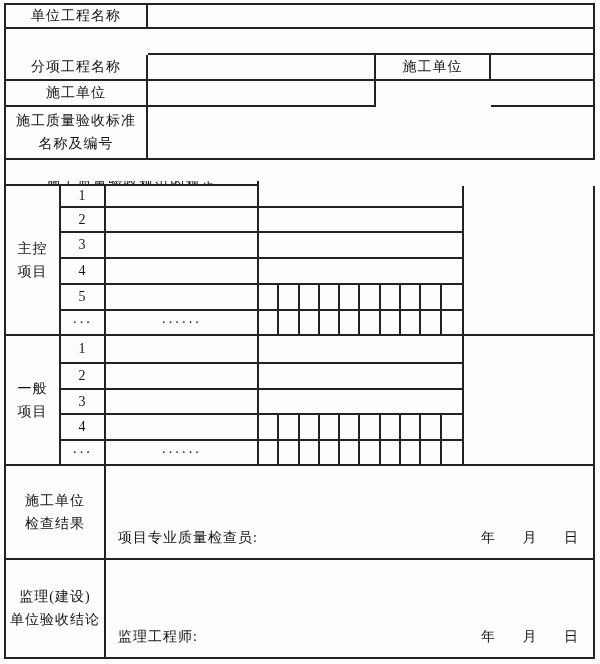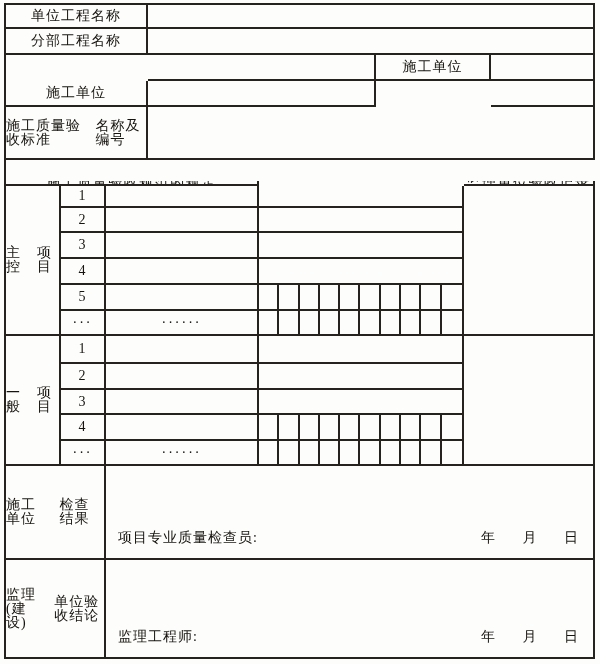--- a/index.html
+++ b/index.html
@@ -28,21 +28,21 @@
   }
   .c{
     border-right:2px solid var(--line);
     border-bottom:2px solid var(--line);
     display:flex;align-items:center;justify-content:center;
     font-size:14px;
     line-height:1;
     letter-spacing:1px;
     overflow:hidden;
   }
-  .two-line{justify-content:center;gap:9px;}
+  .two-line{flex-direction:column;justify-content:center;gap:9px;}
   .hdr{letter-spacing:1.5px;margin-top:21px;}
   .num{font-family:"Liberation Serif","DejaVu Serif",serif;font-size:14px;}
   .dots{font-size:14px;letter-spacing:2px;}
   .tally{
     display:grid;
     grid-template-rows:26px 1fr;
     padding:0;align-items:stretch;justify-items:stretch;
   }
   .tcell{width:100%;height:100%;}
   .tcell.tr{border-right:2px solid var(--line);}
@@ -57,39 +57,38 @@
   .sig .date{white-space:pre;word-spacing:22px;letter-spacing:1px;margin-top:48px;}
 </style>
 </head>
 <body>
 
 <div class="form-table">
 
   <div class="c" style="grid-area:1/1/2/4">单位工程名称</div>
   <div class="c" style="grid-area:1/4/2/9"></div>
 
-  <div class="c" style="grid-area:2/1/3/4">分部工程名称</div>
   <div class="c" style="grid-area:2/4/3/9"></div>
 
+  <div class="c" style="grid-area:3/1/4/4">分项工程名称</div>
   <div class="c" style="grid-area:3/4/4/6"></div>
   <div class="c" style="grid-area:3/6/4/8">施工单位</div>
   <div class="c" style="grid-area:3/8/4/9"></div>
 
   <div class="c" style="grid-area:4/1/5/4">施工单位</div>
   <div class="c" style="grid-area:4/4/5/6"></div>
   <div class="c" style="grid-area:4/8/5/9"></div>
 
   <div class="c two-line" style="grid-area:5/1/6/4">
     <span>施工质量验收标准</span>
     <span>名称及编号</span>
   </div>
   <div class="c" style="grid-area:5/4/6/9"></div>
 
   <div class="c hdr" style="grid-area:6/1/7/5">施工质量验收规范的规定</div>
-  <div class="c hdr" style="grid-area:6/7/7/9">监理单位验收记录</div>
 
   <div class="c two-line" style="grid-area:7/1/13/2">
     <span>主控</span>
     <span>项目</span>
   </div>
 
   <div class="c num" style="grid-area:7/2/8/3">1</div>
   <div class="c" style="grid-area:7/3/8/5"></div>
   <div class="c" style="grid-area:7/5/8/7"></div>
 

